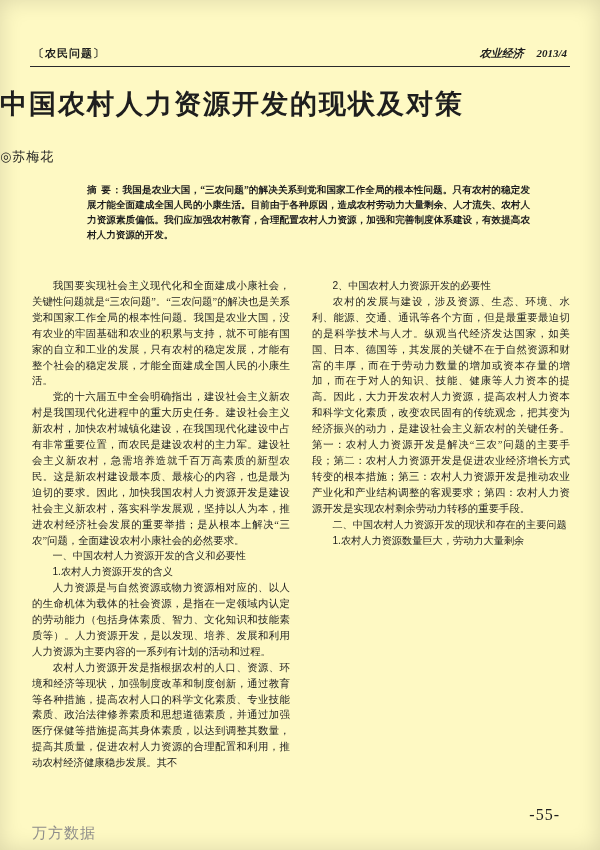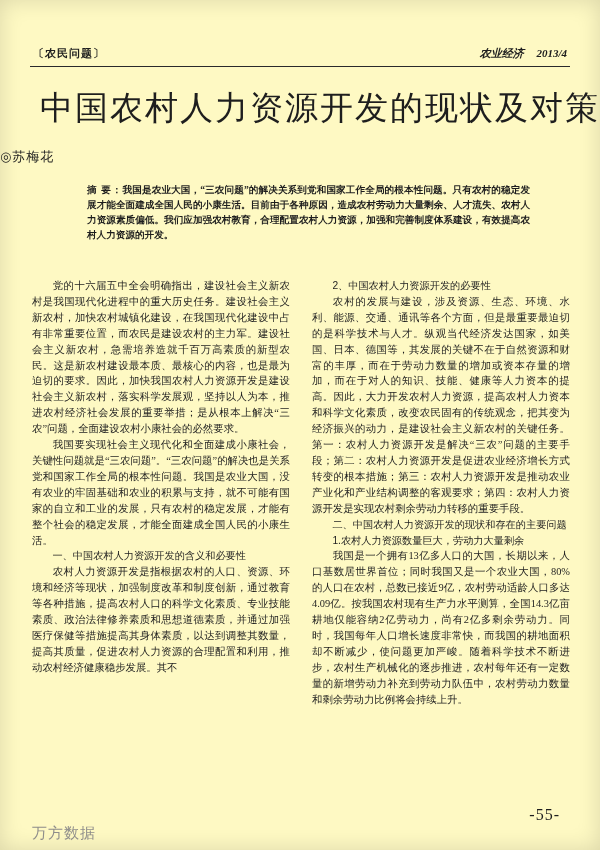--- a/index.html
+++ b/index.html
@@ -23,23 +23,23 @@
   .hdr-left { letter-spacing:1px; }
   .hdr-right { font-style:italic; }
   .hdr-right .issue { margin-left:10px; }
   .hdr-rule {
     position:absolute; top:66px; left:30px; right:30px;
     border-top:1.6px solid #2a2a2a;
   }
   
   .title {
     position:absolute; top:86px; left:0; right:0;
-    text-align:right;
+    text-align:left;
     font-family:"Liberation Sans","DejaVu Sans",sans-serif;
-    font-size:33px; font-weight:normal; letter-spacing:2px;
+    font-size:27px; font-weight:bold; letter-spacing:2px;
   }
   .author {
     position:absolute; top:148px; left:0; right:0;
     text-align:left; font-size:13px; letter-spacing:1px;
   }
   
   .abs-block {
     position:absolute; top:182px; left:87px; right:70px;
     font-size:9.6px; font-weight:bold; line-height:15px;
     text-align:justify;
@@ -92,30 +92,31 @@
 
   <div class="title">中国农村人力资源开发的现状及对策</div>
   <div class="author">◎苏梅花</div>
 
   <div class="abs-block">
     <p><span class="lbl">摘  要：</span><span>我国是农业大国，“三农问题”的解决关系到党和国家工作全局的根本性问题。只有农村的稳定发展才能全面建成全国人民的小康生活。目前由于各种原因，造成农村劳动力大量剩余、人才流失、农村人力资源素质偏低。我们应加强农村教育，合理配置农村人力资源，加强和完善制度体系建设，有效提高农村人力资源的开发。</span></p>
   </div>
 
   <div class="body-cols">
     <div class="col">
+      <p class="para">我国要实现社会主义现代化和全面建成小康社会，关键性问题就是“三农问题”。“三农问题”的解决也是关系党和国家工作全局的根本性问题。我国是农业大国，没有农业的牢固基础和农业的积累与支持，就不可能有国家的自立和工业的发展，只有农村的稳定发展，才能有整个社会的稳定发展，才能全面建成全国人民的小康生活。</p>
       <p class="para">党的十六届五中全会明确指出，建设社会主义新农村是我国现代化进程中的重大历史任务。建设社会主义新农村，加快农村城镇化建设，在我国现代化建设中占有非常重要位置，而农民是建设农村的主力军。建设社会主义新农村，急需培养造就千百万高素质的新型农民。这是新农村建设最本质、最核心的内容，也是最为迫切的要求。因此，加快我国农村人力资源开发是建设社会主义新农村，落实科学发展观，坚持以人为本，推进农村经济社会发展的重要举措；是从根本上解决“三农”问题，全面建设农村小康社会的必然要求。</p>
-      <p class="para">我国要实现社会主义现代化和全面建成小康社会，关键性问题就是“三农问题”。“三农问题”的解决也是关系党和国家工作全局的根本性问题。我国是农业大国，没有农业的牢固基础和农业的积累与支持，就不可能有国家的自立和工业的发展，只有农村的稳定发展，才能有整个社会的稳定发展，才能全面建成全国人民的小康生活。</p>
       <p class="h1">一、中国农村人力资源开发的含义和必要性</p>
+      <p class="h2">1.农村人力资源开发的含义</p>
+      <p class="para">人力资源是与自然资源或物力资源相对应的、以人的生命机体为载体的社会资源，是指在一定领域内认定的劳动能力（包括身体素质、智力、文化知识和技能素质等）。人力资源开发，是以发现、培养、发展和利用人力资源为主要内容的一系列有计划的活动和过程。</p>
       <p class="para">农村人力资源开发是指根据农村的人口、资源、环境和经济等现状，加强制度改革和制度创新，通过教育等各种措施，提高农村人口的科学文化素质、专业技能素质、政治法律修养素质和思想道德素质，并通过加强医疗保健等措施提高其身体素质，以达到调整其数量，提高其质量，促进农村人力资源的合理配置和利用，推动农村经济健康稳步发展。其不</p>
     </div>
     <div class="col">
       <p class="h2">2、中国农村人力资源开发的必要性</p>
       <p class="para">农村的发展与建设，涉及资源、生态、环境、水利、能源、交通、通讯等各个方面，但是最重要最迫切的是科学技术与人才。纵观当代经济发达国家，如美国、日本、德国等，其发展的关键不在于自然资源和财富的丰厚，而在于劳动力数量的增加或资本存量的增加，而在于对人的知识、技能、健康等人力资本的提高。因此，大力开发农村人力资源，提高农村人力资本和科学文化素质，改变农民固有的传统观念，把其变为经济振兴的动力，是建设社会主义新农村的关键任务。第一：农村人力资源开发是解决“三农”问题的主要手段；第二：农村人力资源开发是促进农业经济增长方式转变的根本措施；第三：农村人力资源开发是推动农业产业化和产业结构调整的客观要求；第四：农村人力资源开发是实现农村剩余劳动力转移的重要手段。</p>
       <p class="h1">二、中国农村人力资源开发的现状和存在的主要问题</p>
       <p class="h2">1.农村人力资源数量巨大，劳动力大量剩余</p>
-      <p class="para">我国是一个拥有13亿多人口的大国，长期以来，人口基数居世界首位；同时我国又是一个农业大国，80%的人口在农村，总数已接近9亿，农村劳动适龄人口多达4.09亿。按我国农村现有生产力水平测算，全国14.3亿亩耕地仅能容纳2亿劳动力，尚有2亿多剩余劳动力。同时，我国每年人口增长速度非常快，而我国的耕地面积却不断减少，使问题更加严峻。随着科学技术不断进步，农村生产机械化的逐步推进，农村每年还有一定数量的新增劳动力补充到劳动力队伍中，农村劳动力数量和剩余劳动力比例将会持续上升。</p>
     </div>
   </div>
 
   <div class="page-number">-55-</div>
   <div class="watermark">万方数据</div>
 
 </div>
 
 </body></html>

